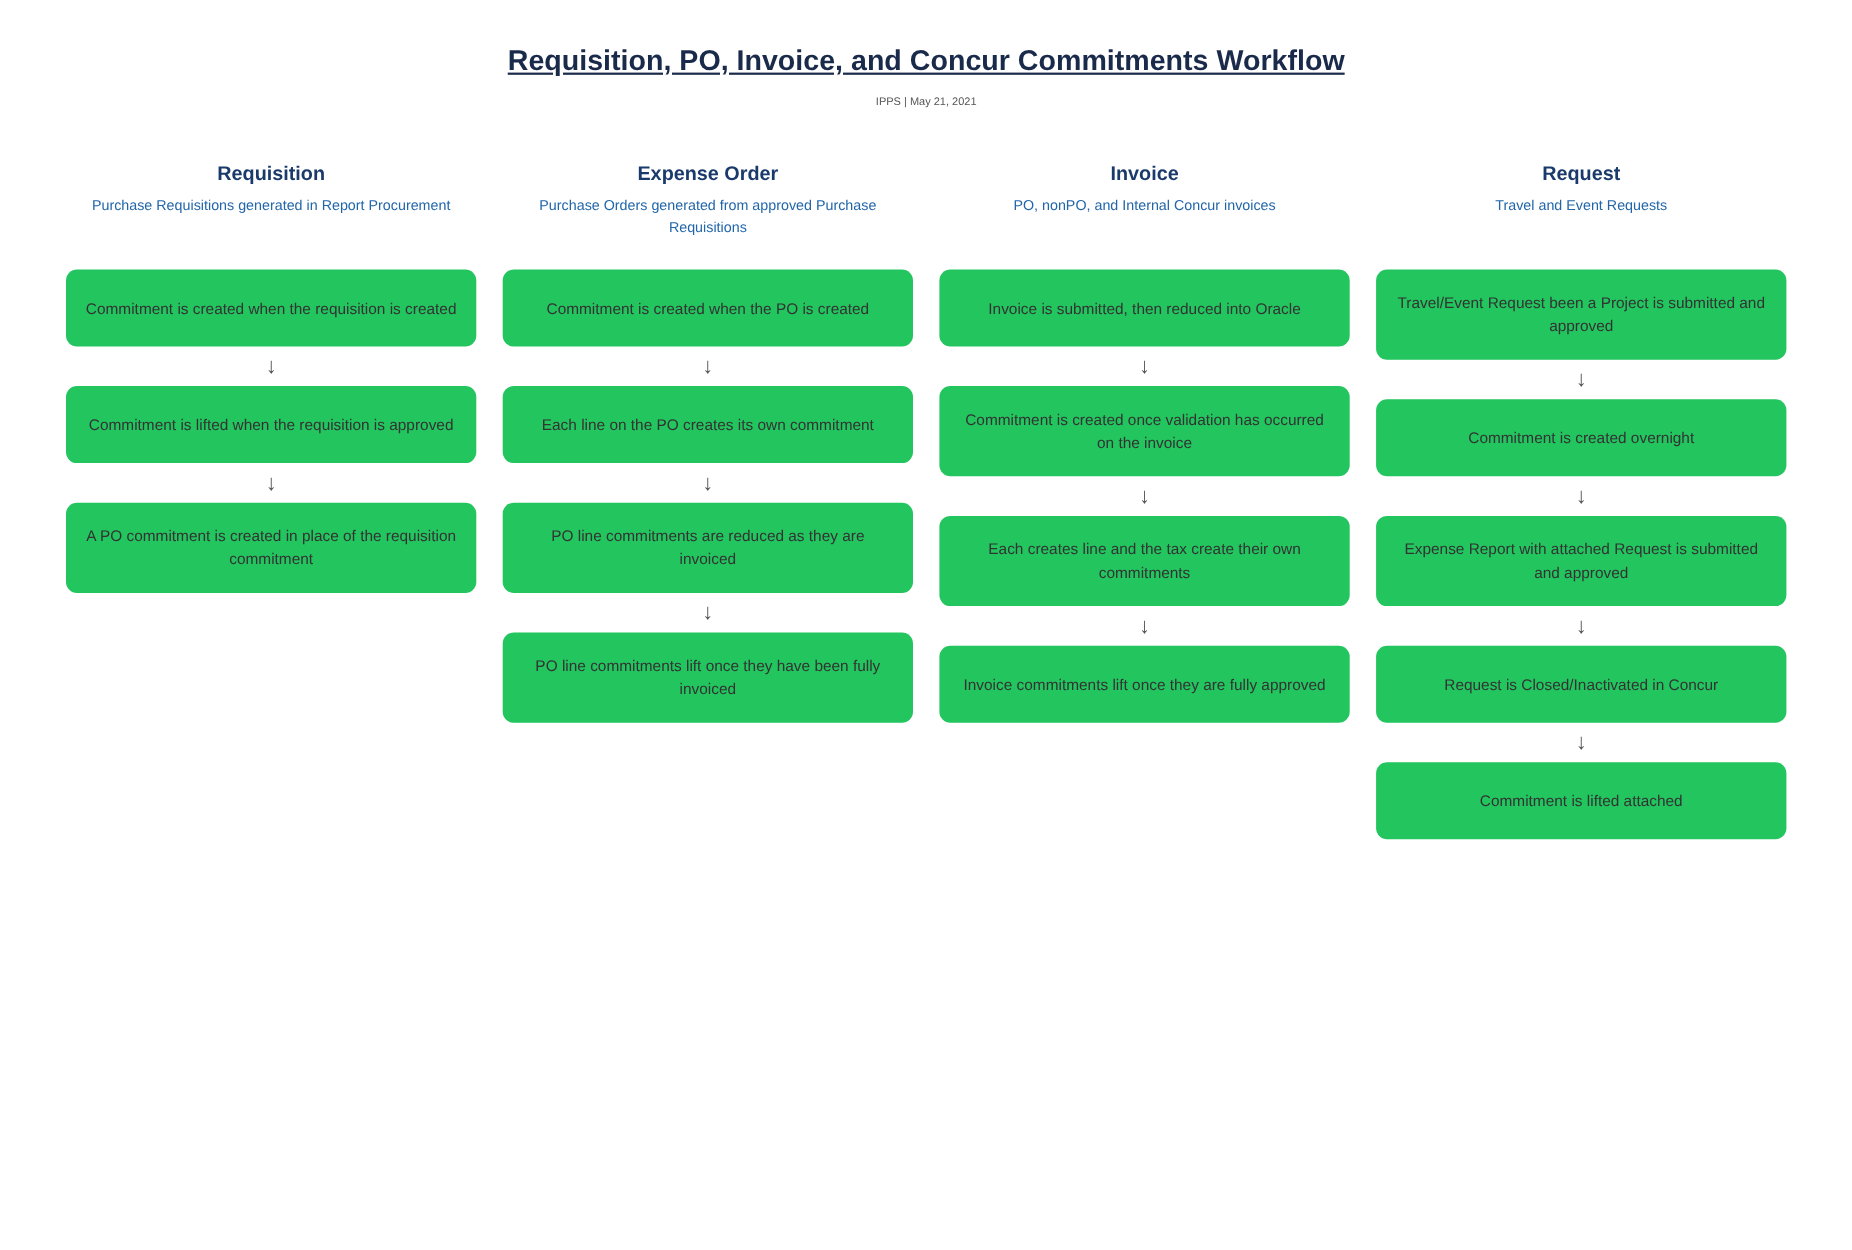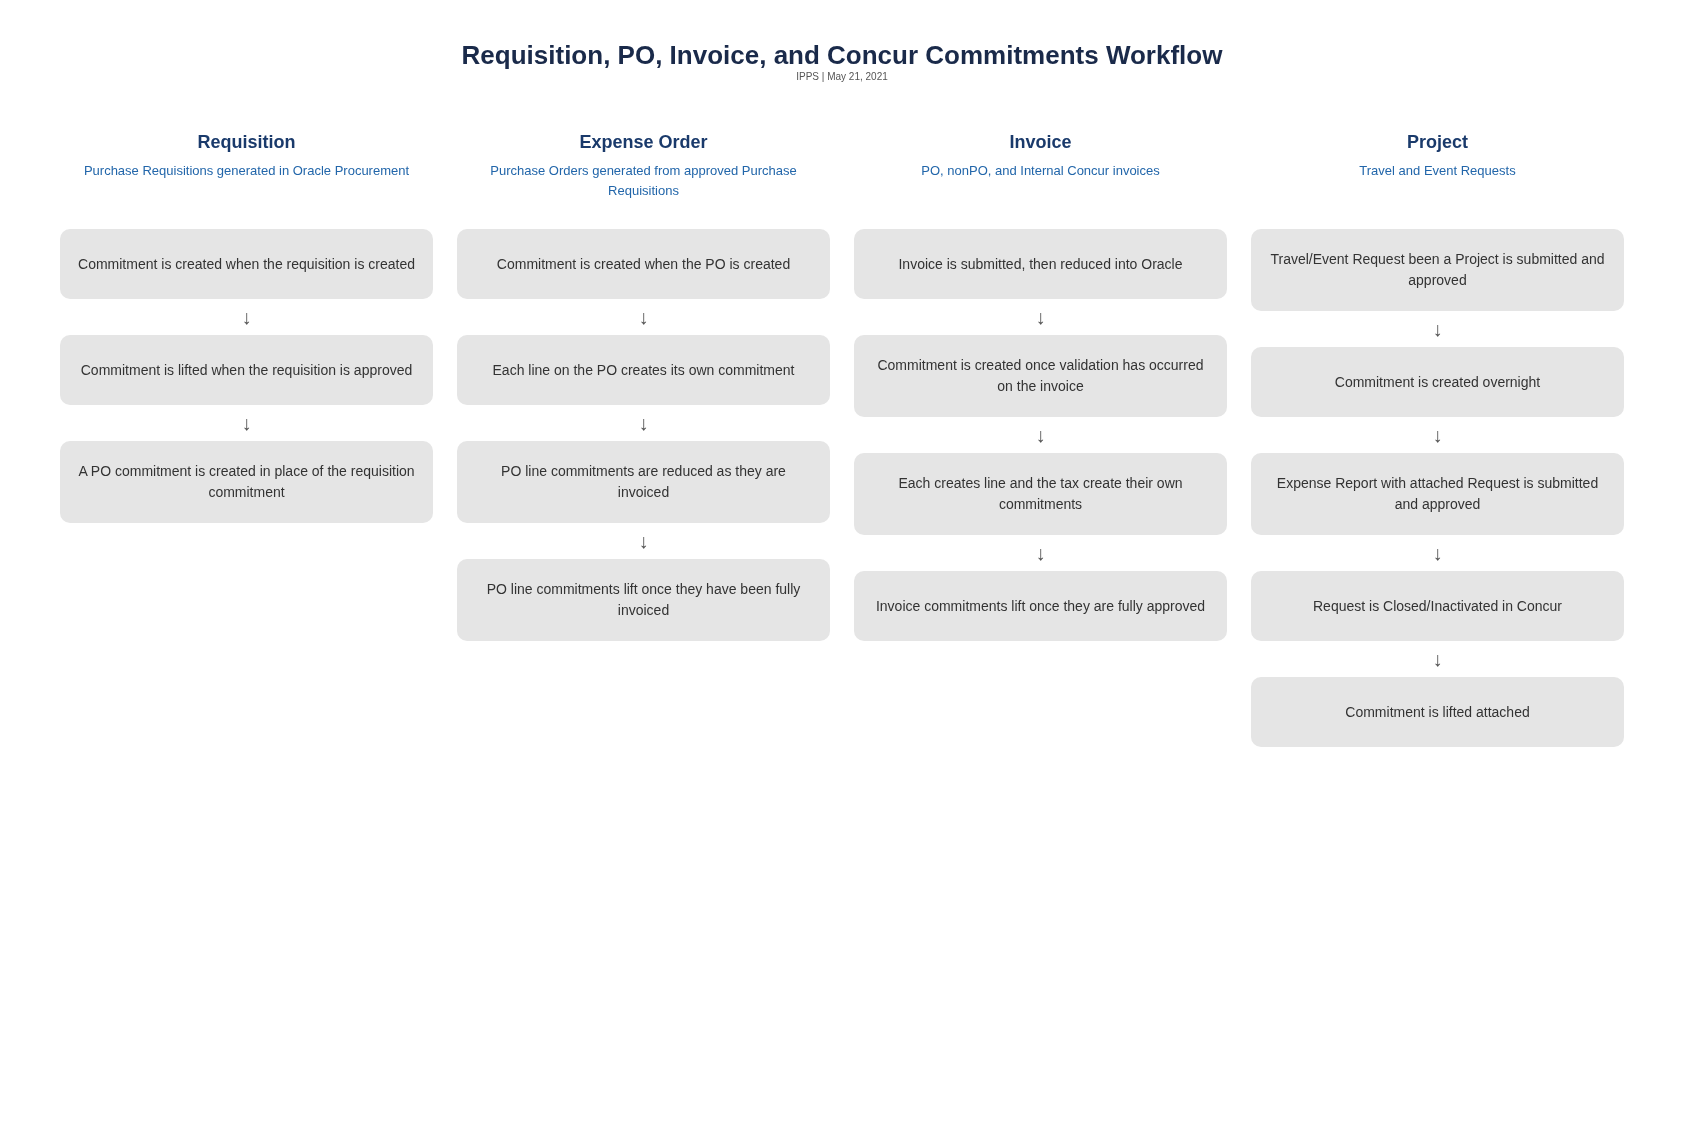--- a/index.html
+++ b/index.html
@@ -14,21 +14,22 @@
 
     .page-header {
       text-align: center;
       margin-bottom: 50px;
     }
 
     .page-title {
       font-size: 26px;
       font-weight: bold;
       color: #1a2a4a;
-      margin-bottom: 0;
+      text-decoration: underline;
+      margin-bottom: 16px;
     }
 
     .page-subtitle {
       font-size: 10px;
       color: #555;
     }
 
     .columns-container {
       display: flex;
       flex-direction: row;
@@ -62,21 +63,21 @@
     }
 
     .flow-steps {
       display: flex;
       flex-direction: column;
       align-items: center;
       width: 100%;
     }
 
     .step-box {
-      background: #e5e5e5;
+      background: #22c55e;
       border-radius: 10px;
       padding: 20px 18px;
       text-align: center;
       font-size: 14px;
       color: #333;
       line-height: 1.5;
       width: 100%;
       min-height: 70px;
       display: flex;
       align-items: center;
@@ -94,21 +95,21 @@
 <body>
 
 <div class="page-header">
   <div class="page-title">Requisition, PO, Invoice, and Concur Commitments Workflow</div>
   <div class="page-subtitle">IPPS  |  May 21, 2021</div>
 </div>
 
 <div class="columns-container" id="columns-container">
 <div class="column">
       <div class="column-title">Requisition</div>
-      <div class="column-subtitle">Purchase Requisitions generated in Oracle Procurement</div>
+      <div class="column-subtitle">Purchase Requisitions generated in Report Procurement</div>
       <div class="flow-steps">
         <div class="step-box">Commitment is created when the requisition is created</div>
         <div class="arrow">↓</div>
         <div class="step-box">Commitment is lifted when the requisition is approved</div>
         <div class="arrow">↓</div>
         <div class="step-box">A PO commitment is created in place of the requisition commitment</div>
       </div>
     </div>
     <div class="column">
       <div class="column-title">Expense Order</div>
@@ -130,21 +131,21 @@
         <div class="step-box">Invoice is submitted, then reduced into Oracle</div>
         <div class="arrow">↓</div>
         <div class="step-box">Commitment is created once validation has occurred on the invoice</div>
         <div class="arrow">↓</div>
         <div class="step-box">Each creates line and the tax create their own commitments</div>
         <div class="arrow">↓</div>
         <div class="step-box">Invoice commitments lift once they are fully approved</div>
       </div>
     </div>
     <div class="column">
-      <div class="column-title">Project</div>
+      <div class="column-title">Request</div>
       <div class="column-subtitle">Travel and Event Requests</div>
       <div class="flow-steps">
         <div class="step-box">Travel/Event Request been a Project is submitted and approved</div>
         <div class="arrow">↓</div>
         <div class="step-box">Commitment is created overnight</div>
         <div class="arrow">↓</div>
         <div class="step-box">Expense Report with attached Request is submitted and approved</div>
         <div class="arrow">↓</div>
         <div class="step-box">Request is Closed/Inactivated in Concur</div>
         <div class="arrow">↓</div>

